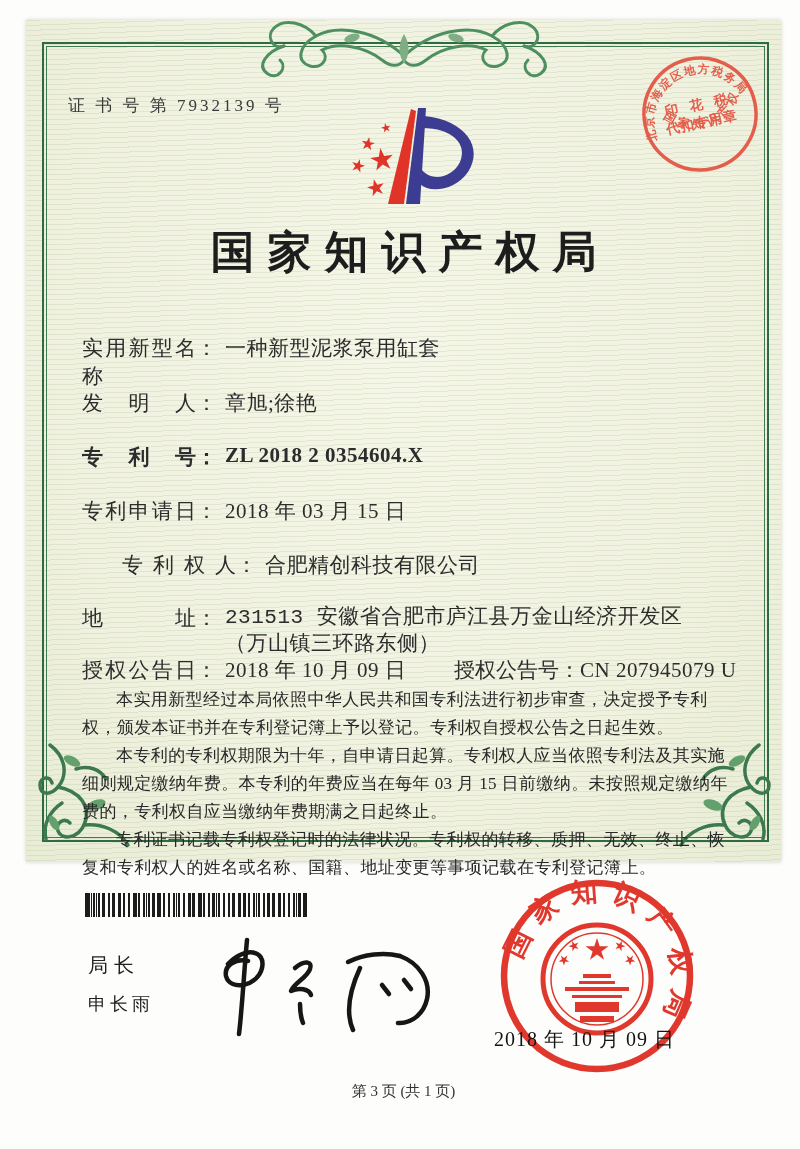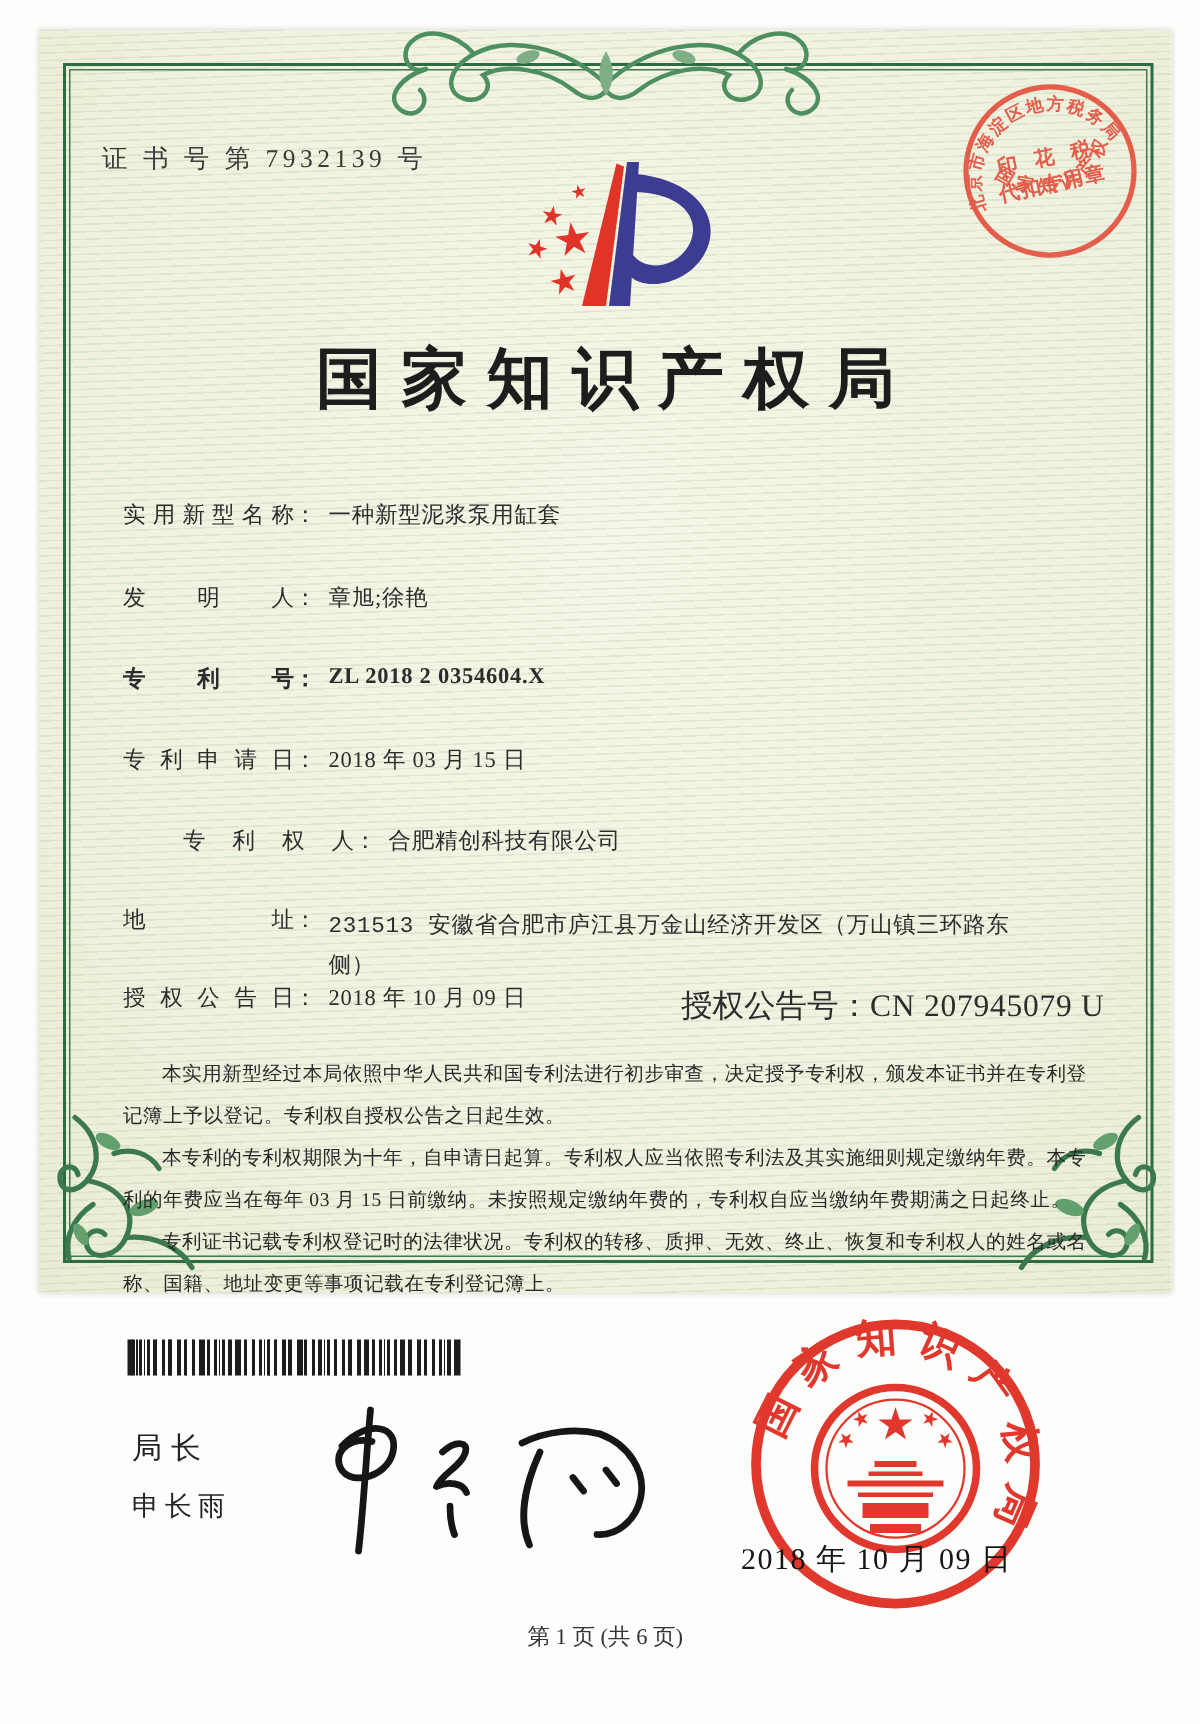--- a/index.html
+++ b/index.html
@@ -10,28 +10,28 @@
       repeating-linear-gradient(178deg, rgba(120,170,115,0.16) 0 1px, rgba(0,0,0,0) 1px 5px),
       radial-gradient(ellipse at 50% 40%, #f6f6e8 0%, #f0f1df 65%, #e9ecd4 100%);
     box-shadow:0 0 4px rgba(0,0,0,0.18); }
   .frame { position:absolute; left:16px; right:12px; top:22px; bottom:20px;
     border:2.5px solid #2f6a44; }
   .frame::after { content:""; position:absolute; inset:2px; border:1px solid #41794f; }
   .abs { position:absolute; }
   .cert-no { left:42px; top:74px; font-size:17px; color:#3a3a3a; letter-spacing:3px; }
   .title { left:0; top:203px; width:100%; text-align:center; font-size:44px;
     font-weight:600; color:#1d1d1d; letter-spacing:13px; text-indent:13px; }
-  .field { left:56px; font-size:15px; color:#2c2c2c; display:flex; }
+  .field { left:56px; font-size:21px; color:#2c2c2c; display:flex; }
   .field .lbl { display:inline-block; width:114px; text-align:justify; text-align-last:justify; }
   .field .col { display:inline-block; }
   .field .val { display:inline-block; margin-left:8px; letter-spacing:0.5px; }
   .field .val.wrap { width:478px; line-height:27px; }
   .grant-right { left:428px; font-size:21px; color:#2c2c2c; }
-  .paras { left:56px; top:666px; width:648px; font-size:13px; line-height:28px;
-    color:#282828; letter-spacing:0.4px;margin-top:16px; }
+  .paras { left:56px; top:666px; width:648px; font-size:17px; line-height:28px;
+    color:#282828; letter-spacing:0.4px; }
   .paras p { text-indent:2em; margin:0; }
   .barcode { left:59px; top:873px; width:222px; height:24px;
     background:
       repeating-linear-gradient(90deg,#1c1c1c 0 2px,rgba(0,0,0,0) 2px 5px),
       repeating-linear-gradient(90deg,#1c1c1c 0 1px,rgba(0,0,0,0) 1px 8px),
       repeating-linear-gradient(90deg,rgba(0,0,0,0) 0 3px,#1c1c1c 3px 4px,rgba(0,0,0,0) 4px 11px);
     border-left:3px solid #1c1c1c; border-right:3px solid #1c1c1c; }
   .issuer-title { left:62px; top:932px; font-size:20px; color:#222; letter-spacing:6px; }
   .issuer-name  { left:62px; top:972px; font-size:18px; color:#222; letter-spacing:4px; }
   .seal-date { left:468px; top:1006px; font-size:20px; color:#141414; letter-spacing:1px; font-weight:500; }
@@ -214,14 +214,14 @@
         <rect x="99" y="105" width="36" height="3"></rect>
         <rect x="85" y="111" width="64" height="4"></rect>
         <rect x="92" y="119" width="50" height="3"></rect>
         <rect x="95" y="126" width="44" height="10"></rect>
         <rect x="100" y="140" width="34" height="6"></rect>
       </g>
     </g>
   </svg>
   <div class="abs seal-date">2018 年 10 月 09 日</div>
 
-  <div class="abs footer">第 1 页 (共 6 页)</div>
+  <div class="abs footer">第 3 页 (共 1 页)</div>
 </div>
 
 </body></html>

